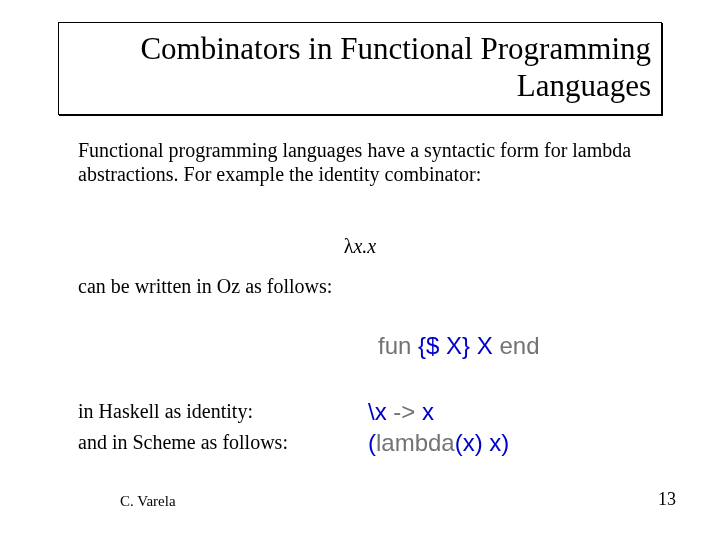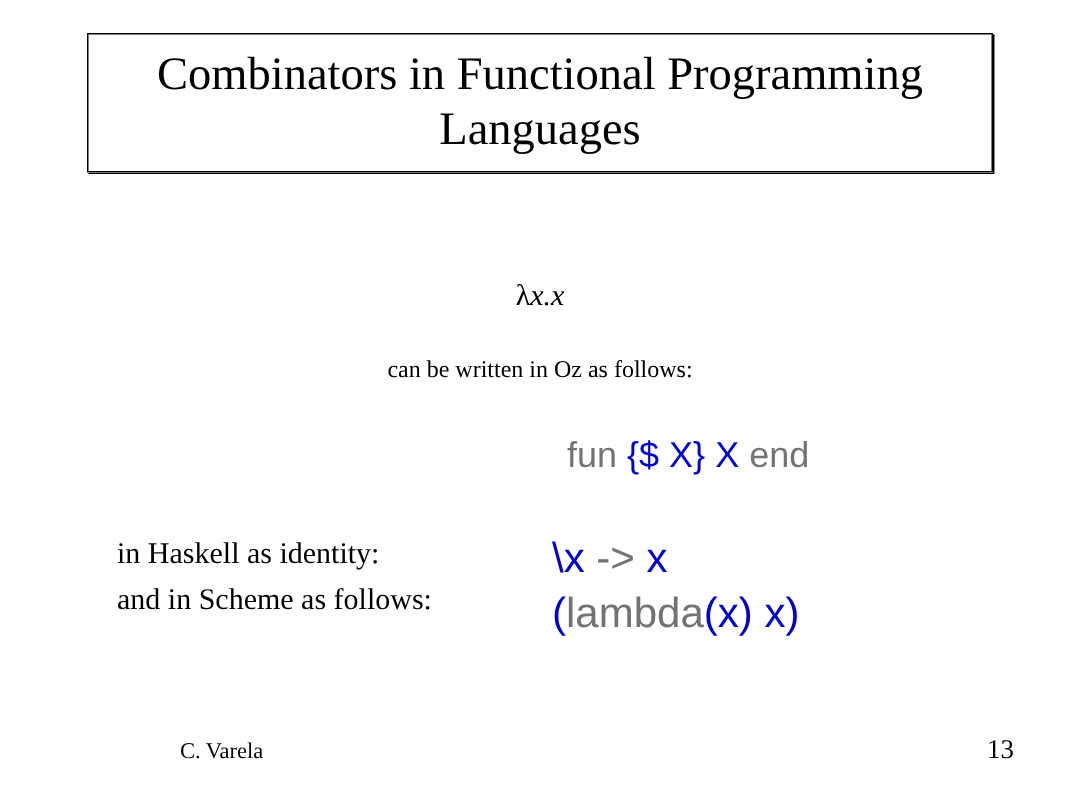--- a/index.html
+++ b/index.html
@@ -18,21 +18,21 @@
     position: relative;
     box-sizing: border-box;
   }
   .title-box {
     position: absolute;
     left: 58px;
     top: 22px;
     width: 604px;
     border: 1px solid #000;
     box-shadow: 1px 1px 0 0 #000;
-    text-align: center;
+    text-align: right;
     padding: 8px 10px 10px 10px;
     box-sizing: border-box;
   }
   .title-box h1 {
     margin: 0;
     font-weight: normal;
     font-size: 31px;
     line-height: 1.18;
   }
   .body {
@@ -50,23 +50,22 @@
     text-align: center;
     margin-top: 47px;
     font-size: 20px;
   }
   .lambda-sym {
     font-style: normal;
     font-family: "Symbol", "Times New Roman", serif;
   }
   .ital { font-style: italic; }
   .oz-follows {
-    margin-top: 28px;
-    font-size: 16px;
-    text-align: center;
+    margin-top: 16px;
+    font-size: 20px;
   }
   .code-blue {
     font-family: Arial, Helvetica, sans-serif;
     color: #0000cc;
     font-size: 24px;
   }
   .kw-purple {
     color: #737373;
   }
   .oz-row {
@@ -83,21 +82,21 @@
     align-items: flex-start;
   }
   .left-col {
     width: 290px;
     font-size: 20px;
     line-height: 1.55;
   }
   .right-col {
     font-family: Arial, Helvetica, sans-serif;
     color: #0000cc;
-    font-size: 28px;
+    font-size: 24px;
     line-height: 1.3;
   }
   .footer-author {
     position: absolute;
     left: 120px;
     bottom: 30px;
     font-size: 15px;
   }
   .footer-page {
     position: absolute;
@@ -111,20 +110,21 @@
 <body>
 
 <div class="slide">
 
   <div class="title-box">
     <h1>Combinators in Functional Programming Languages</h1>
   </div>
 
   <div class="body">
 
+    <p class="para">Functional programming languages have a syntactic form for lambda abstractions.  For example the identity combinator:</p>
 
     <div class="lambda-line">
       <span class="lambda-sym">λ</span><span class="ital">x.x</span>
     </div>
 
     <p class="oz-follows">can be written in Oz as follows:</p>
 
     <div class="oz-row">
       <span class="oz-code-pos code-blue">
         <span class="kw-purple">fun</span><span> {$ X} X </span><span class="kw-purple">end</span>

